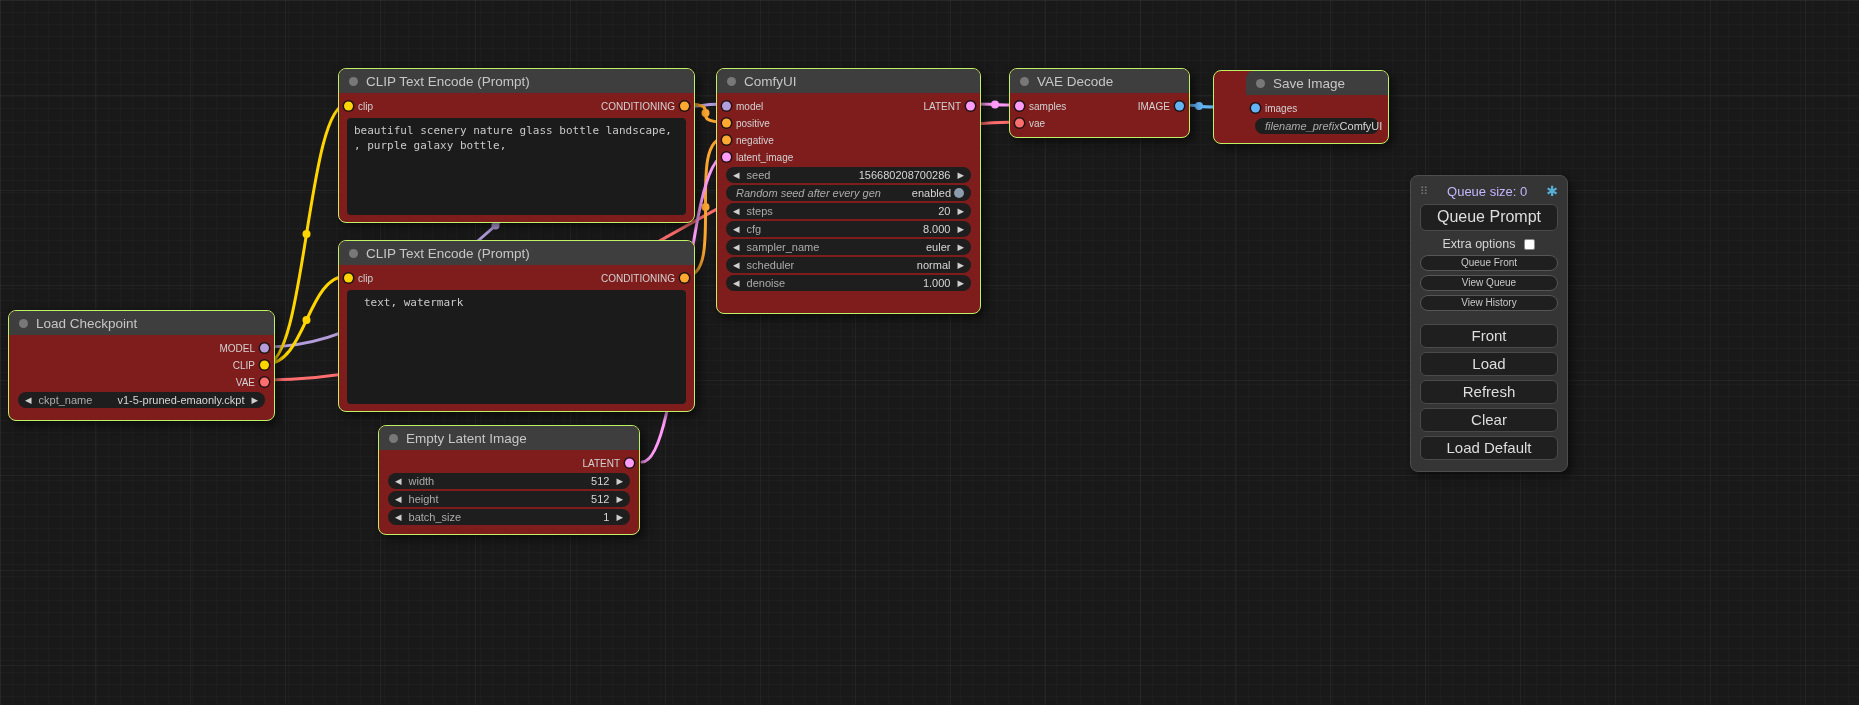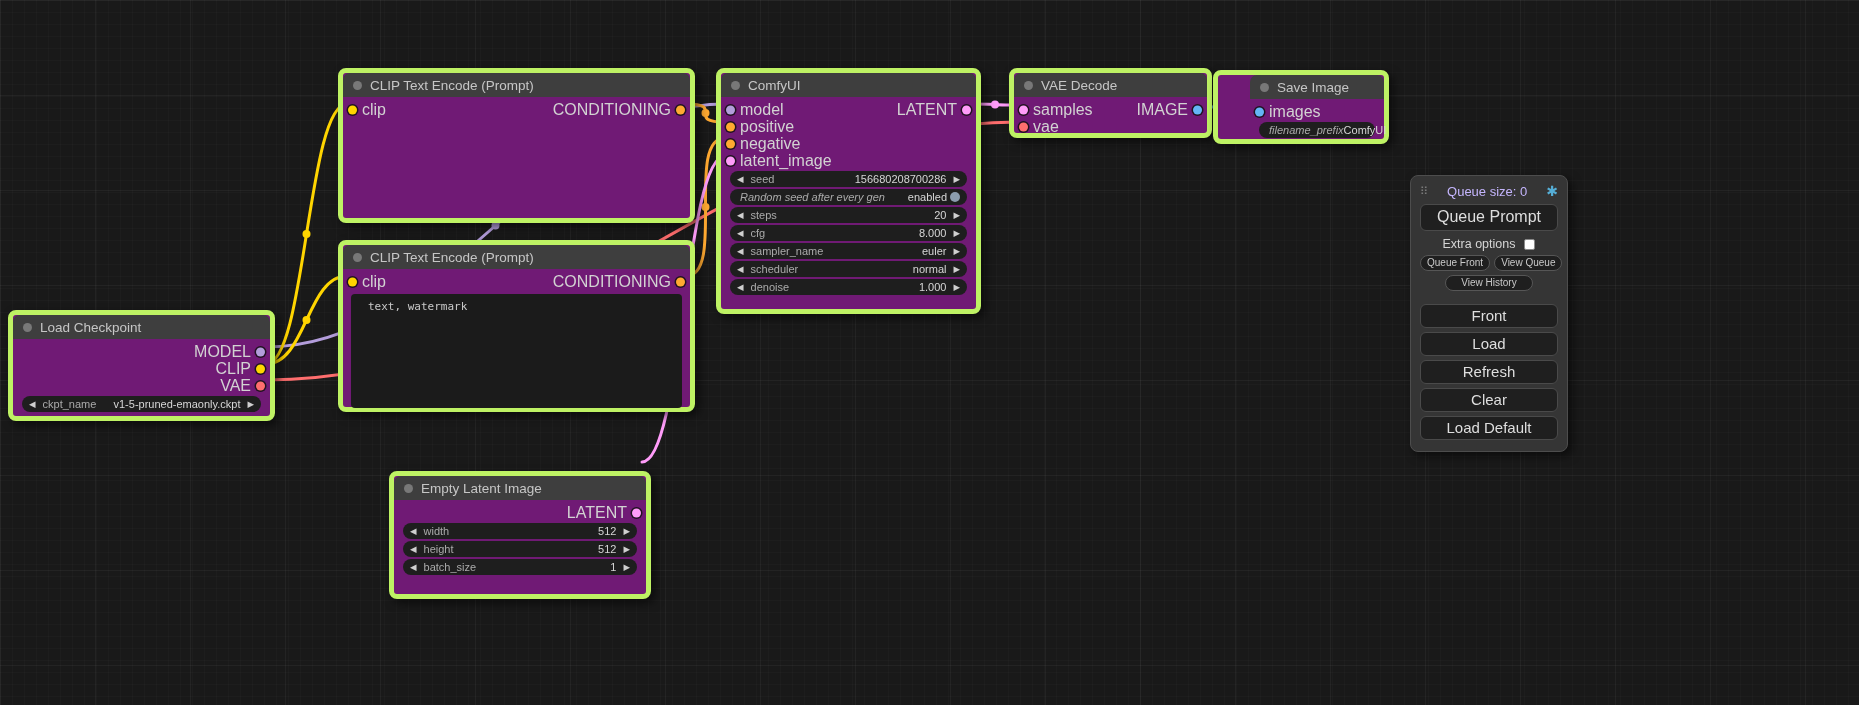--- a/index.html
+++ b/index.html
@@ -13,43 +13,43 @@
       linear-gradient(rgba(255,255,255,0.045) 1px, transparent 1px),
       linear-gradient(90deg, rgba(255,255,255,0.045) 1px, transparent 1px),
       linear-gradient(rgba(255,255,255,0.015) 1px, transparent 1px),
       linear-gradient(90deg, rgba(255,255,255,0.015) 1px, transparent 1px);
     background-size: 95px 95px, 95px 95px, 12px 12px, 12px 12px;
   }
   #wires { position: absolute; left: 0; top: 0; z-index: 1; }
 
   .node {
     position: absolute;
-    background: #701a75;
-    border: 5px solid #bef264;
+    background: #7f1d1d;
+    border: 1px solid #bef264;
     border-radius: 8px;
     box-shadow: 4px 4px 10px rgba(0,0,0,0.55);
     z-index: 2;
   }
   .node-title {
     height: 24px;
     background: #3e3e3e;
     border-radius: 7px 7px 0 0;
     display: flex;
     align-items: center;
     gap: 8px;
     padding: 0 10px;
   }
   .collapse-dot {
     width: 9px; height: 9px; border-radius: 50%;
     background: #787878; flex: none;
   }
   .title-text { font-size: 13.5px; color: #c6c6c6; white-space: nowrap; }
   .node-body { padding-top: 4px; }
 
-  .slot-row { position: relative; height: 17px; font-size: 16px; color: #d2d2d2; }
+  .slot-row { position: relative; height: 17px; font-size: 10px; color: #d2d2d2; }
   .slot-in-label  { position: absolute; left: 19px;  top: 50%; transform: translateY(-50%); }
   .slot-out-label { position: absolute; right: 19px; top: 50%; transform: translateY(-50%); }
   .slot-dot {
     position: absolute; top: 50%; transform: translateY(-50%);
     width: 9px; height: 9px; border-radius: 50%;
     background: #888; box-shadow: 0 0 0 1.5px rgba(18,18,18,0.85);
   }
   .slot-dot.in  { left: 5px; }
   .slot-dot.out { right: 5px; }
 
@@ -94,21 +94,21 @@
   .gear { color: #55aed6; font-size: 14px; cursor: pointer; }
   .btn {
     background: #1f1f1f; border: 1px solid #4a4a4a; border-radius: 6px;
     color: #dedede; font-size: 15px; font-family: inherit;
     padding: 2px 0 3px 0; cursor: pointer; width: 100%;
   }
   .btn.big { font-size: 16px; padding: 3px 0 4px 0; }
   .btn.gap-top { margin-top: 9px; }
   .extra-row { display: flex; align-items: center; justify-content: center; gap: 9px; margin-top: 2px; color: #d5d5d5; font-size: 12.5px; }
   .checkbox { width: 11px; height: 11px; background: #ffffff; border: 1px solid #8a8a8a; border-radius: 2px; cursor: pointer; }
-  .pill-row { display: flex; gap: 4px; }
+  .pill-row { display: flex; gap: 4px; flex-direction: column; }
   .pill-row.center { justify-content: center; }
   .pill {
     background: #1f1f1f; border: 1px solid #565656; border-radius: 9px;
     color: #c9c9c9; font-size: 10px; font-family: inherit;
     padding: 1px 6px 2px 6px; flex: 1; cursor: pointer; white-space: nowrap;
   }
   .pill-row.center .pill { flex: 0 0 64%; }
 </style>
 </head>
 <body>
@@ -166,40 +166,41 @@
     <span class="collapse-dot"></span>
     <span class="title-text">CLIP Text Encode (Prompt)</span>
   </div>
   <div class="node-body">
     <div class="slot-row">
       <span class="slot-dot in" style="background: rgb(255, 213, 0);"></span>
       <span class="slot-in-label">clip</span>
       <span class="slot-out-label">CONDITIONING</span>
       <span class="slot-dot out" style="background: rgb(255, 169, 49);"></span>
     </div>
+    <div class="textbox" style="height:97px;">beautiful scenery nature glass bottle landscape, , purple galaxy bottle,</div>
   </div>
 </div>
 
 <div class="node" style="left:338px; top:240px; width:357px; height:172px;">
   <div class="node-title">
     <span class="collapse-dot"></span>
     <span class="title-text">CLIP Text Encode (Prompt)</span>
   </div>
   <div class="node-body">
     <div class="slot-row">
       <span class="slot-dot in" style="background: rgb(255, 213, 0);"></span>
       <span class="slot-in-label">clip</span>
       <span class="slot-out-label">CONDITIONING</span>
       <span class="slot-dot out" style="background: rgb(255, 169, 49);"></span>
     </div>
     <div class="textbox" style="height:114px;padding-left:17px;">text, watermark</div>
   </div>
 </div>
 
-<div class="node" style="left:389px; top:425px; width:262px; height:128px;margin-top:46px;">
+<div class="node" style="left:378px; top:425px; width:262px; height:110px;">
   <div class="node-title">
     <span class="collapse-dot"></span>
     <span class="title-text">Empty Latent Image</span>
   </div>
   <div class="node-body">
     <div class="slot-row">
       <span class="slot-out-label">LATENT</span>
       <span class="slot-dot out" style="background: rgb(255, 156, 249);"></span>
     </div>
     <div class="widget">
@@ -285,21 +286,21 @@
     </div>
     <div class="widget">
       <span class="arrow">◀</span>
       <span class="w-label">denoise</span>
       <span class="w-value">1.000</span>
       <span class="arrow">▶</span>
     </div>
   </div>
 </div>
 
-<div class="node" style="left:1009px; top:68px; width:203px; height:70px;">
+<div class="node" style="left:1009px; top:68px; width:181px; height:70px;">
   <div class="node-title">
     <span class="collapse-dot"></span>
     <span class="title-text">VAE Decode</span>
   </div>
   <div class="node-body">
     <div class="slot-row">
       <span class="slot-dot in" style="background: rgb(255, 156, 249);"></span>
       <span class="slot-in-label">samples</span>
       <span class="slot-out-label">IMAGE</span>
       <span class="slot-dot out" style="background: rgb(100, 181, 246);"></span>

